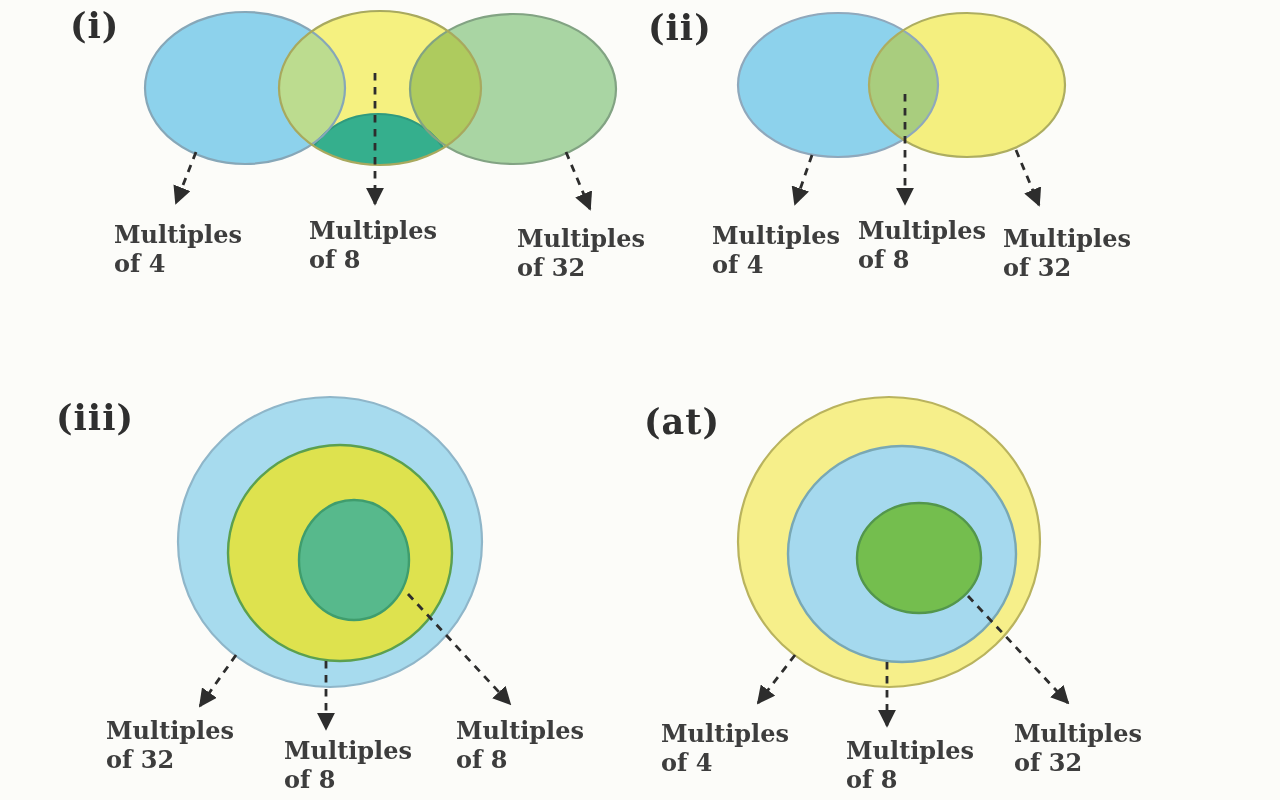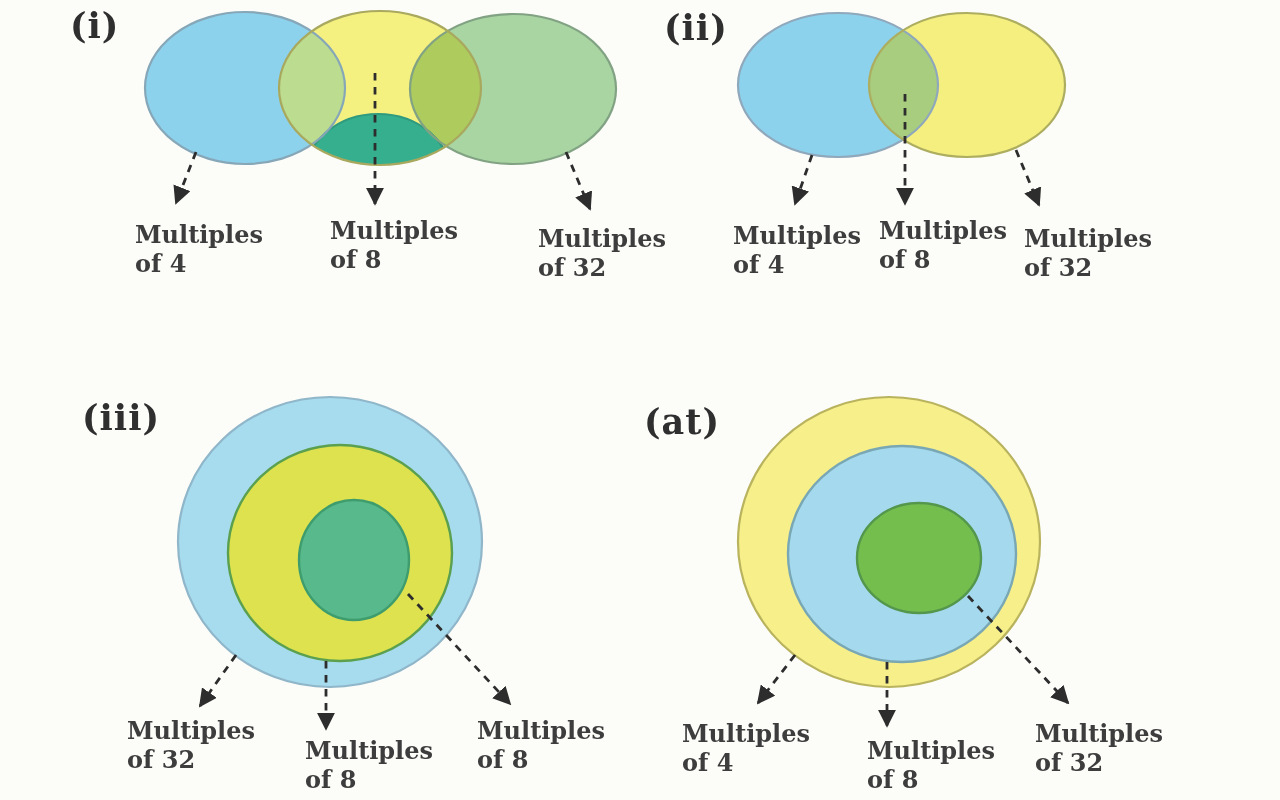--- a/index.html
+++ b/index.html
@@ -12,21 +12,21 @@
   #stage{position:absolute;left:0;top:0;width:1280px;height:800px;}
   #shapes{position:absolute;left:0;top:0;}
   .tag{
     position:absolute;
     font:700 35px/1 "DejaVu Serif","Liberation Serif",serif;
     color:#2f2f2f;letter-spacing:1px;
   }
   .lbl{
     position:absolute;
     font:700 24px/29px "DejaVu Serif","Liberation Serif",serif;
-    color:#3d3d3d;white-space:nowrap;margin-left:21px;
+    color:#3d3d3d;white-space:nowrap;
   }
 </style>
 </head>
 <body>
 
 <div id="stage">
 
   <svg id="shapes" width="1280" height="800" viewBox="0 0 1280 800">
     <defs>
       <marker id="ah" viewBox="0 0 10 10" refX="9" refY="5" markerWidth="6.5" markerHeight="6.5" orient="auto">
@@ -83,22 +83,22 @@
       <ellipse cx="889" cy="542" rx="151" ry="145" stroke="#b9b35e" stroke-width="2.2" fill="#f6ef8a"></ellipse>
       <ellipse cx="902" cy="554" rx="114" ry="108" stroke="#79a8b4" stroke-width="2.4" fill="#a5d9ee"></ellipse>
       <ellipse cx="919" cy="558" rx="62" ry="55" stroke="#53964c" stroke-width="2.4" fill="#74be4e"></ellipse>
       <path d="M795,655 L758,703" fill="none" stroke="#2d2d2d" stroke-width="2.8" stroke-dasharray="7.5 6.5" marker-end="url(#ah)"></path>
       <path d="M887,662 L887,726" fill="none" stroke="#2d2d2d" stroke-width="2.8" stroke-dasharray="7.5 6.5" marker-end="url(#ah)"></path>
       <path d="M968,596 L1068,703" fill="none" stroke="#2d2d2d" stroke-width="2.8" stroke-dasharray="7.5 6.5" marker-end="url(#ah)"></path>
     </g>
   </svg>
 
   <div class="tag" style="left:70px;top:8px">(i)</div>
-  <div class="tag" style="left:664px;top:10px">(ii)</div>
-  <div class="tag" style="left:82px;top:400px">(iii)</div>
+  <div class="tag" style="left:648px;top:10px">(ii)</div>
+  <div class="tag" style="left:56px;top:400px">(iii)</div>
   <div class="tag" style="left:644px;top:404px">(at)</div>
 
   <div class="lbl" style="left:114px;top:220px">
     <span>Multiples</span><br>
     <span>of 4</span>
   </div>
   <div class="lbl" style="left:309px;top:216px">
     <span>Multiples</span><br>
     <span>of 8</span>
   </div>

